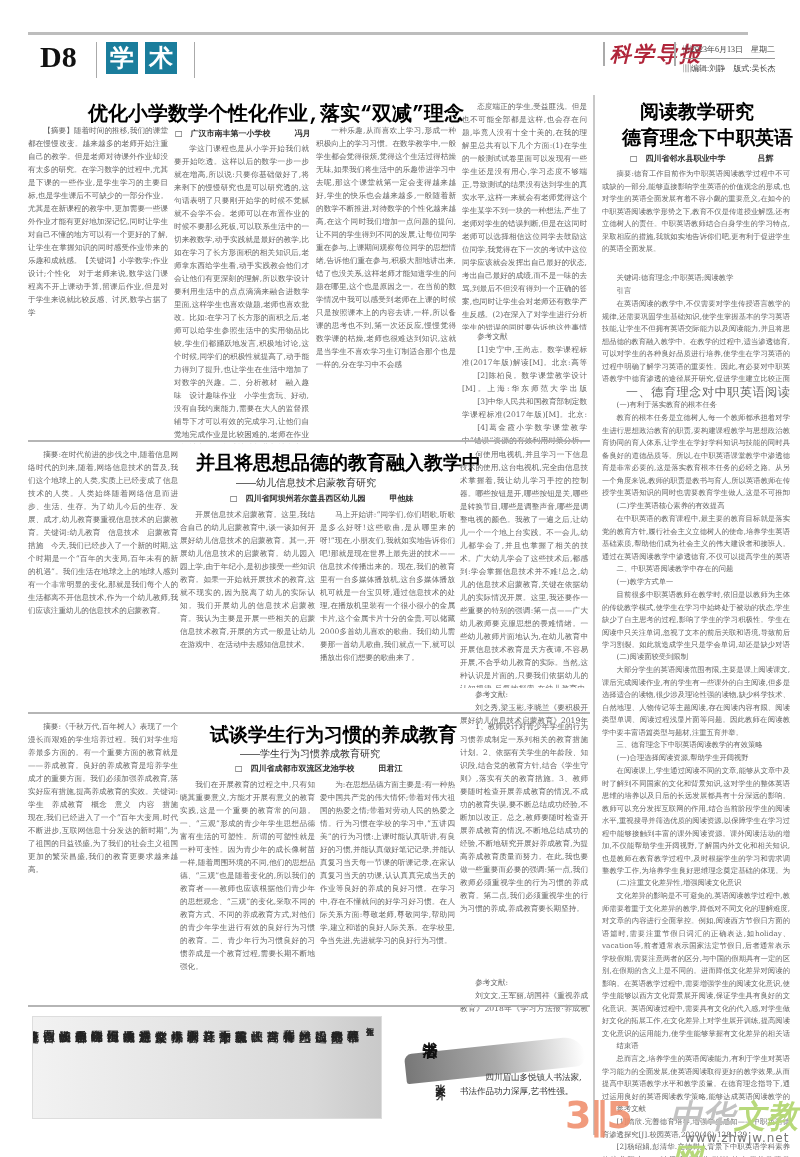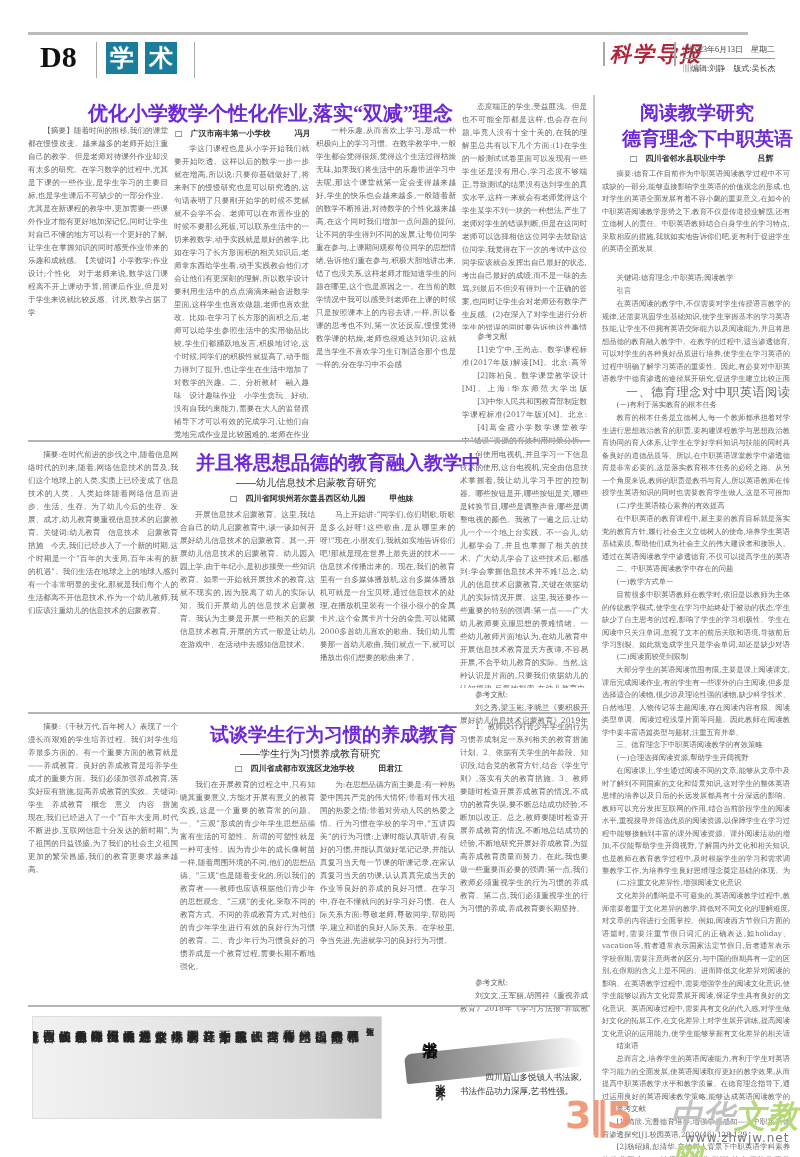--- a/index.html
+++ b/index.html
@@ -8,21 +8,21 @@
 .abs{position:absolute}
 .topline{left:28px;top:32px;width:720px;height:3px;background:#bdbdbd}
 .pagenum{left:40px;top:40px;font-family:"Liberation Serif",serif;font-weight:bold;font-size:30px;color:#111;line-height:34px}
 .vsep{width:1px;background:#aaa}
 .sect{top:42px;display:flex;gap:7px}
 .sect span{display:inline-block;width:32px;height:32px;background:#1a7d9c;color:#fff;font-family:"DejaVu Sans",sans-serif;font-weight:bold;font-size:24px;line-height:32px;text-align:center}
 .masthead{left:610px;top:40px;font-family:"DejaVu Serif",serif;font-size:21px;color:#b0253a;font-style:italic;font-weight:bold;letter-spacing:2px}
 .meta{left:683px;top:42px;font-family:Liberation Serif, serif;font-size:8px;color:#444;line-height:15px}
 .meta div{white-space:nowrap}
 .meta .ln{border-bottom:1px solid #999;padding-bottom:1px;margin-bottom:2px}
-.t1{font-family:Liberation Serif, serif;font-weight:bold;color:#6d28d9;white-space:nowrap}
+.t1{font-family:Liberation Mono, monospace;font-weight:bold;color:#000000;white-space:nowrap}
 .sub{font-family:Liberation Sans, sans-serif;color:#333;white-space:nowrap}
 .byline{font-family:"DejaVu Sans",sans-serif;font-size:8px;color:#333;white-space:nowrap;font-weight:bold}
 .col{font-size:7.6px;line-height:13px;color:#666;text-align:justify;overflow:hidden;text-indent:2em}
 .hr{height:2px;background:#b5b5b5}
 .vline{width:2px;background:#c8c8c8}
 .calli{left:32px;top:1016px;width:350px;height:103px;background:linear-gradient(90deg,#f2f2f2,#e6e6e6 40%,#d9d9d9 80%,#c9c9c9);border:1px solid #ddd;overflow:hidden}
 .calli .cc{position:absolute;top:4px;writing-mode:vertical-rl;font-family:"DejaVu Serif",serif;font-size:12px;color:#222;line-height:16px;height:96px;overflow:hidden}
 .brush{left:405px;top:1045px;width:180px;height:30px;background:linear-gradient(90deg,#777,#aaa 50%,rgba(200,200,200,0));border-radius:30px 80px 40px 10px;transform:rotate(-6deg)}
 .shufa{left:420px;top:1030px;writing-mode:vertical-rl;font-family:"DejaVu Serif",serif;font-weight:bold;font-size:15px;color:#111;letter-spacing:1px}
 .author{left:433px;top:1076px;writing-mode:vertical-rl;font-family:"DejaVu Serif",serif;font-weight:bold;font-size:10px;color:#222;letter-spacing:3px}

